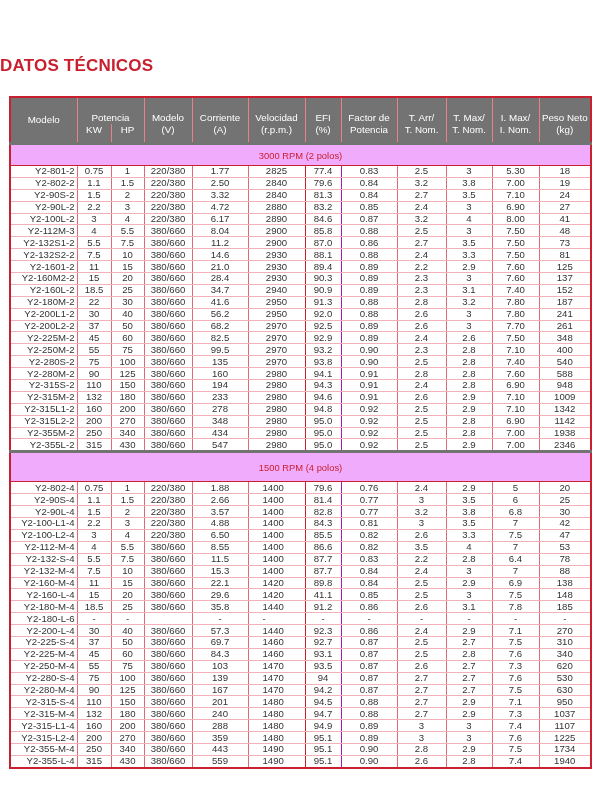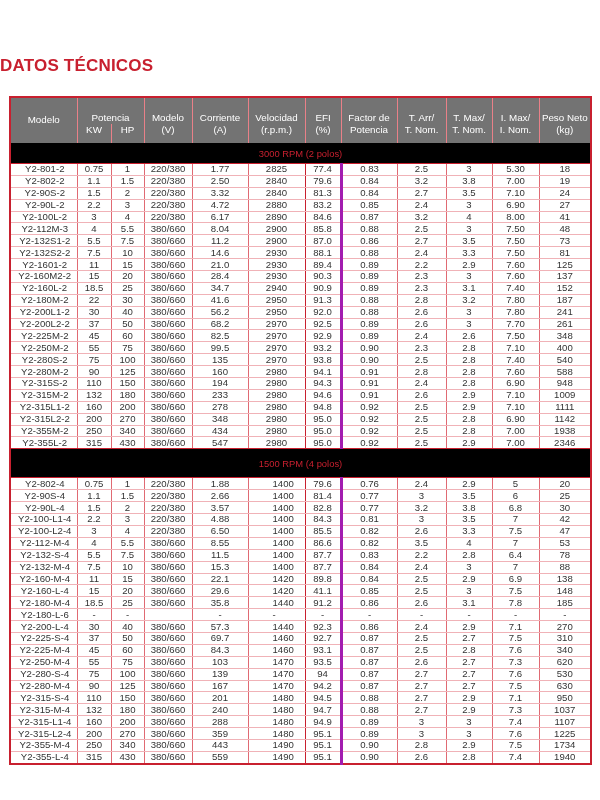--- a/index.html
+++ b/index.html
@@ -33,36 +33,36 @@
   }
   thead th:first-child { border-left:none; }
   thead tr.h1 th { height:22px; vertical-align:bottom; }
   thead tr.h2 th { height:18px; vertical-align:top; }
   thead tr.h1 th.tall { vertical-align:middle; height:40px; }
   thead th.kw { border-left:1px solid #e98088; }
   thead th.hp { border-left:1px solid #e98088; }
   thead th.potencia { padding-top:4px; }
 
   tr.section td {
-    background:#000000; color:#c8202f; text-align:center; font-size:9.4px;
-    height:18px; border-top:1px solid #737373; border-bottom:1px solid #c8202f;
+    background:#f0abfc; color:#c8202f; text-align:center; font-size:9.4px;
+    height:18px; border-top:3px solid #737373; border-bottom:1px solid #c8202f;
   }
   tr.section.s2 td { height:26px; }
 
   tbody tr.row td {
     height:10.9px; line-height:10px; padding:0 2px; text-align:center;
     border-left:1px solid #e06a73; border-bottom:1px solid #f0b2b7;
     white-space:nowrap; overflow:hidden;
   }
-  tbody tr.row td:first-child { text-align:center; padding-left:4px; border-left:none; }
+  tbody tr.row td:first-child { text-align:right; padding-left:4px; border-left:none; }
   tbody tr.row td.efi { border-left:1px solid #c8202f; }
-  tbody tr.row td.fp { border-left:3px solid #a21caf; }
+  tbody tr.row td.fp { border-left:1px solid #a21caf; }
   tbody tr.row td.kw, tbody tr.row td.hp { }
   tbody tr.row.last td { border-bottom:1px solid #c8202f; }
-  tbody tr.row td.vel2 { text-align:left; padding-left:24px; }
+  tbody tr.row td.vel2 { text-align:left; padding-left:14px; }
 </style>
 </head>
 <body>
 
 <div class="title">DATOS TÉCNICOS</div>
 
 <table class="spec">
   <colgroup>
     <col class="c-modelo">
       <col class="c-kw">
@@ -394,21 +394,21 @@
         <td class="kw">160</td>
         <td class="hp">200</td>
         <td class="voltaje">380/660</td>
         <td class="corriente">278</td>
         <td class="velocidad">2980</td>
         <td class="efi">94.8</td>
         <td class="fp">0.92</td>
         <td class="tarr">2.5</td>
         <td class="tmax">2.9</td>
         <td class="imax">7.10</td>
-        <td class="peso">1111</td>
+        <td class="peso">1342</td>
       </tr>
       <tr class="row">
         <td class="modelo">Y2-315L2-2</td>
         <td class="kw">200</td>
         <td class="hp">270</td>
         <td class="voltaje">380/660</td>
         <td class="corriente">348</td>
         <td class="velocidad">2980</td>
         <td class="efi">95.0</td>
         <td class="fp">0.92</td>

